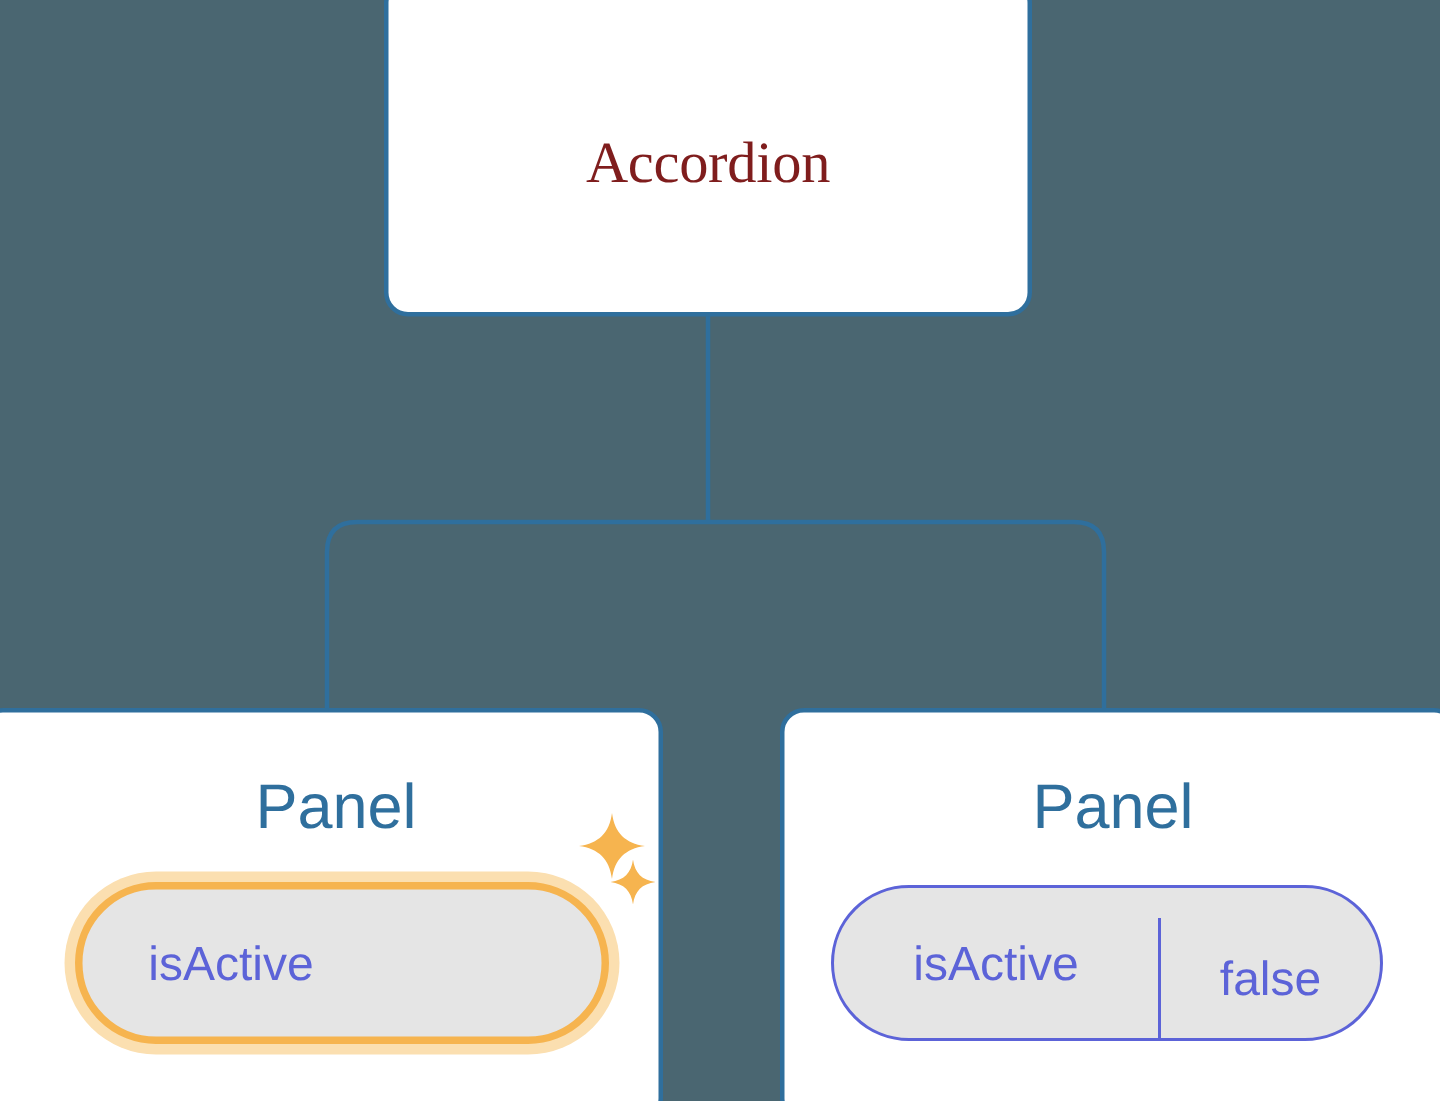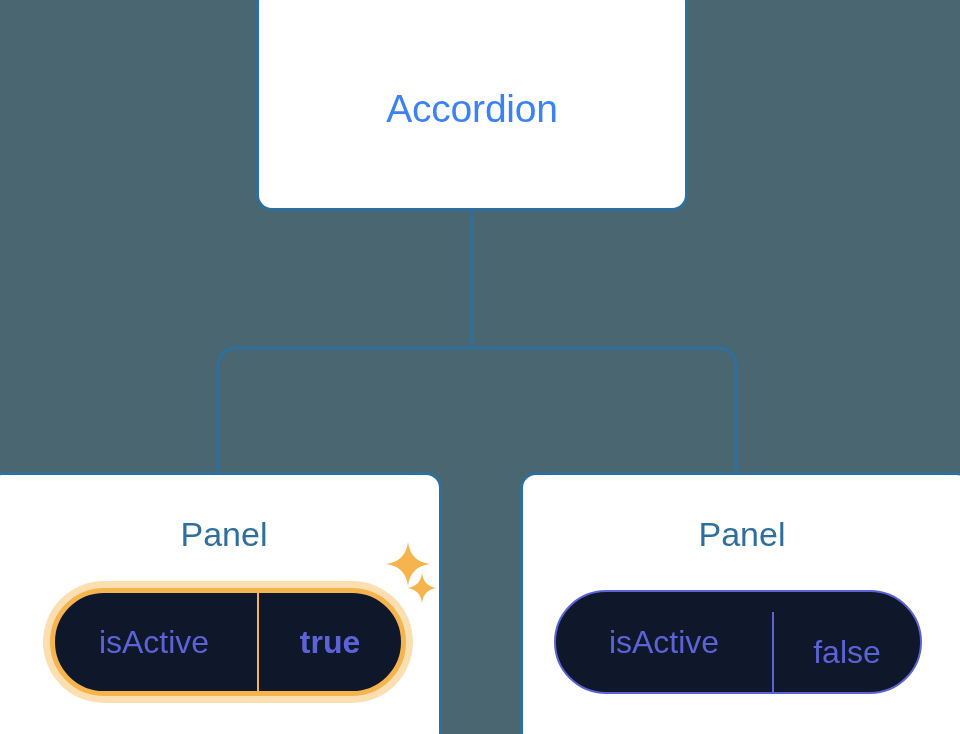--- a/index.html
+++ b/index.html
@@ -45,63 +45,64 @@
     height: 225px;
     border-radius: 16px;
   }
   #node-accordion .node-title {
     position: absolute;
     left: 0;
     right: 0;
     top: 100px;
     text-align: center;
     font-size: 39px;
-    color: #3b82f6;
+    color: #7f1d1d;
     letter-spacing: -0.2px;
     line-height: 1;
+    font-family: Liberation Serif, serif;
   }
 
   #node-panel-left {
     left: -14px;
     top: 472px;
     width: 456px;
     height: 276px;
     border-radius: 16px;
   }
   #node-panel-right {
     left: 520px;
     top: 472px;
     width: 452px;
     height: 276px;
     border-radius: 16px;
   }
   .panel-title {
     position: absolute;
     top: 42px;
-    font-size: 34px;
+    font-size: 42px;
     color: #2f6f9d;
     line-height: 1;
     text-align: center;
   }
   #node-panel-left .panel-title {
     left: 14px;
     width: 442px;
   }
   #node-panel-right .panel-title {
     left: 0;
     width: 438px;
   }
 
   
   .prop-pill {
     position: absolute;
     display: flex;
     align-items: stretch;
     box-sizing: border-box;
-    background: #0f172a;
+    background: #e5e5e5;
     border-radius: 999px;
     overflow: hidden;
   }
   .prop-cell {
     display: flex;
     align-items: center;
     justify-content: center;
     box-sizing: border-box;
     line-height: 1;
     white-space: nowrap;
@@ -176,21 +177,20 @@
   <div class="node-card" id="node-accordion">
     <div class="node-title">Accordion</div>
   </div>
 
   <div class="node-card" id="node-panel-left">
     <div class="panel-title">Panel</div>
   </div>
 
   <div class="prop-pill" id="pill-left">
     <div class="prop-cell prop-key">isActive</div>
-    <div class="prop-cell prop-val">true</div>
   </div>
 
   <svg class="sparkle" id="sparkle-big" viewBox="0 0 100 100" xmlns="http://www.w3.org/2000/svg">
     <path d="M50 0 C 54 30 70 46 100 50 C 70 54 54 70 50 100 C 46 70 30 54 0 50 C 30 46 46 30 50 0 Z" fill="#f6b44f"></path>
   </svg>
   <svg class="sparkle" id="sparkle-small" viewBox="0 0 100 100" xmlns="http://www.w3.org/2000/svg">
     <path d="M50 0 C 54 30 70 46 100 50 C 70 54 54 70 50 100 C 46 70 30 54 0 50 C 30 46 46 30 50 0 Z" fill="#f6b44f"></path>
   </svg>
 
   <div class="node-card" id="node-panel-right">

